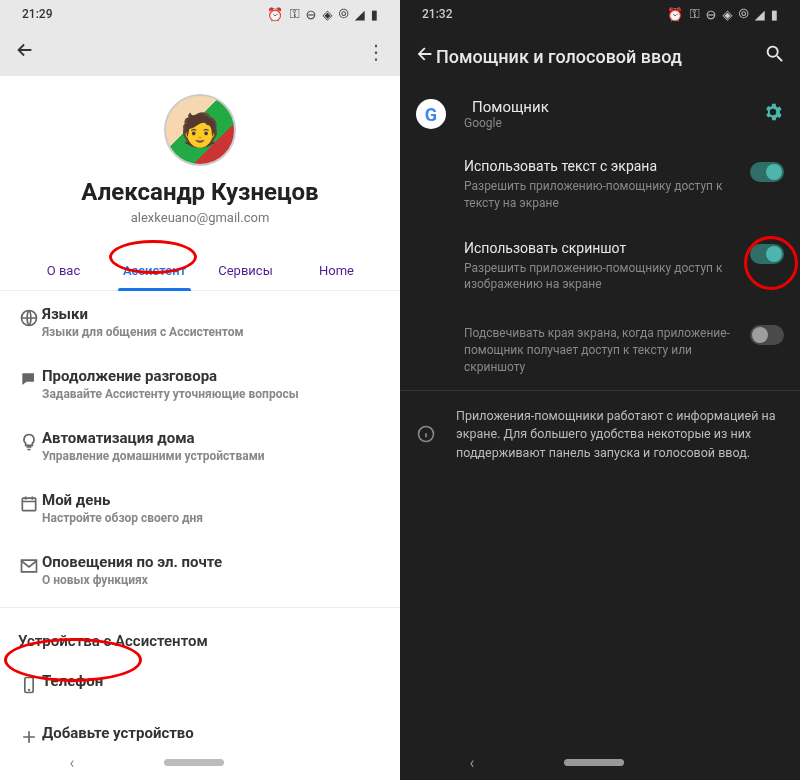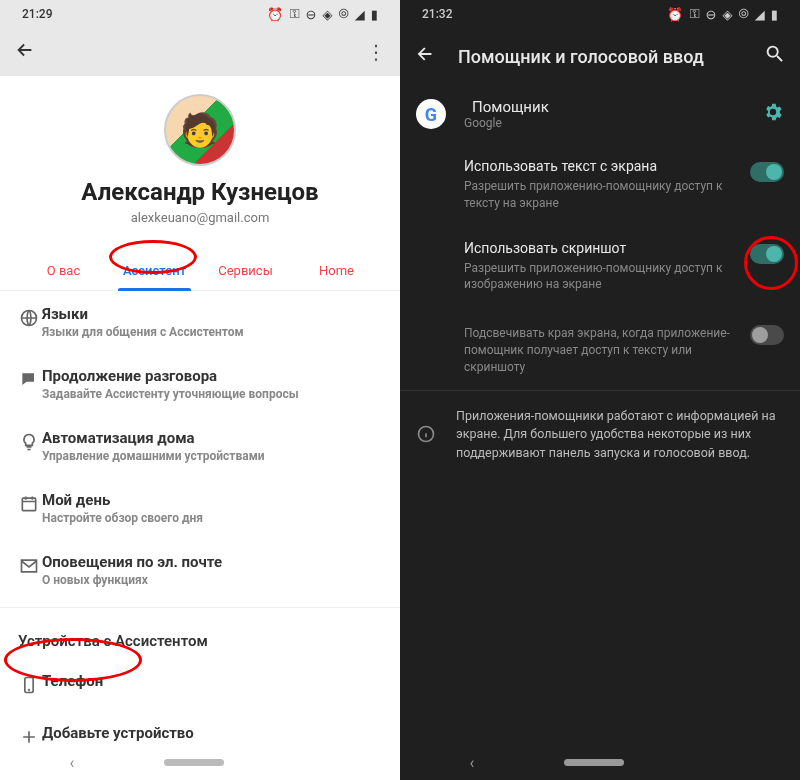--- a/index.html
+++ b/index.html
@@ -31,37 +31,37 @@
   .l-dots { font-size: 20px; color: #555; }
 
   
   .profile { display: flex; flex-direction: column; align-items: center; padding: 18px 0 12px; }
   .avatar { width: 72px; height: 72px; border-radius: 50%; background: linear-gradient(135deg,#f7d7b0 40%,#2a4 40%,#2a4 70%,#c33 70%); border: 2px solid #ccc; display: flex; align-items: center; justify-content: center; font-size: 32px; }
   .profile h1 { font-size: 24px; font-weight: 700; margin-top: 12px; color: #222; }
   .profile .email { font-size: 13px; color: #777; margin-top: 4px; }
 
   
   .tabs { display: flex; padding: 0 18px; margin-top: 14px; border-bottom: 1px solid #eee; }
-  .tab { flex: 1; text-align: center; padding: 12px 4px; font-size: 13px; color: #ef4444; cursor: pointer; position: relative; }
+  .tab { flex: 1; text-align: center; padding: 12px 4px; font-size: 13px; color: #4c1d95; cursor: pointer; position: relative; }
   .tab.active { color: #1a73e8; font-weight: 500; }
   .tab.active::after { content:""; position:absolute; bottom:-1px; left:10%; right:10%; height:3px; background:#1a73e8; border-radius:2px 2px 0 0; }
 
   
   .l-list { flex: 1; overflow: hidden; }
   .l-item { display: flex; align-items: flex-start; padding: 14px 18px; gap: 2px; font-weight: bold; }
   .l-icon { width: 22px; height: 22px; display:flex; align-items:center; justify-content:center; color:#666; flex-shrink:0; margin-top:2px; }
   .l-icon svg { width: 20px; height: 20px; }
   .l-text { flex:1; }
   .l-title { font-size: 15px; color:#333; }
   .l-sub { font-size: 12px; color:#888; margin-top: 2px; }
   .l-section-title { font-size: 15px; font-weight: 600; color:#333; padding: 18px 18px 8px; }
   .l-hr { border:none; border-top:1px solid #eee; margin: 6px 0; }
 
   
-  .d-toolbar { height: 56px; display:flex; align-items:center; padding: 0 14px; gap: 22px; }
+  .d-toolbar { height: 56px; display:flex; align-items:center; padding: 0 14px; }
   .d-toolbar h1 { font-size: 18px; font-weight: 500; flex:1; }
   .d-icon svg { width: 22px; height: 22px; fill: #e8e8e8; }
 
   
   .d-list { flex:1; }
   .d-main-item { display:flex; align-items:center; padding: 14px 16px; gap:18px; }
   .g-logo { width:30px; height:30px; border-radius:50%; background:#fff; display:flex; align-items:center; justify-content:center; font-weight:700; font-size:18px; }
   .d-main-text { flex:1; }
   .d-main-title { font-size:15px; color:#e8e8e8;margin-left:8px; }
   .d-main-sub { font-size:12px; color:#888; }

